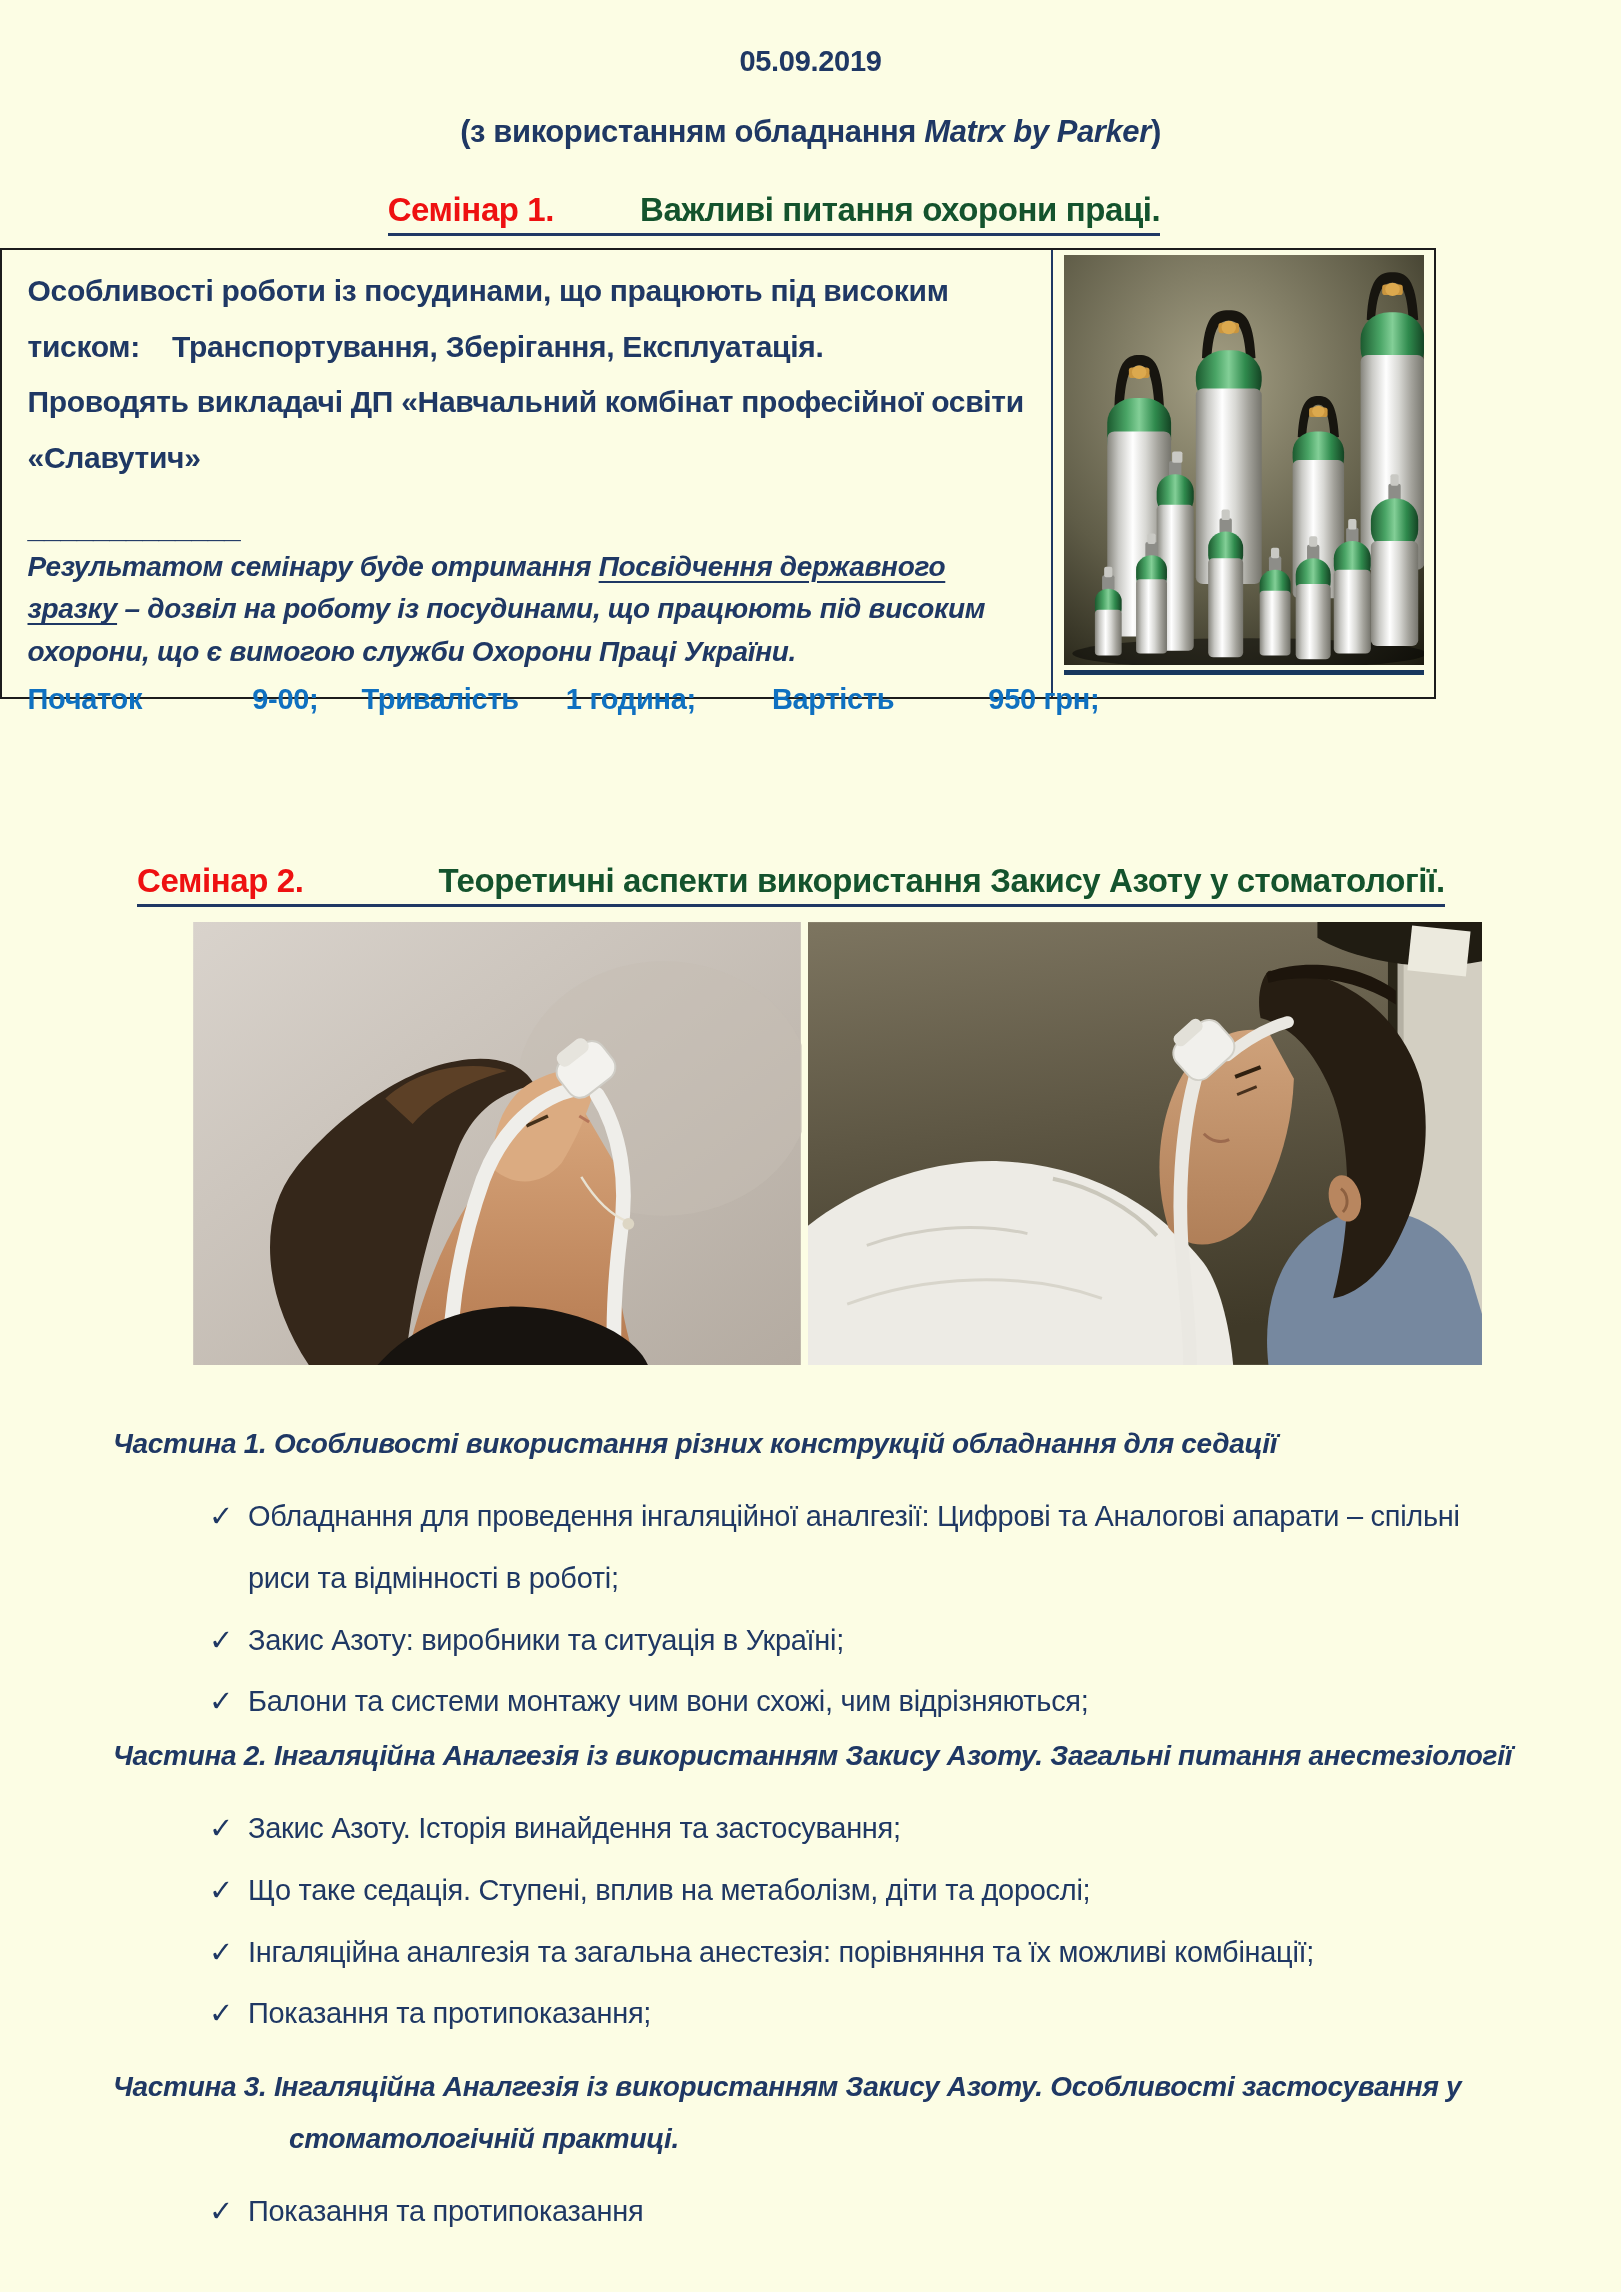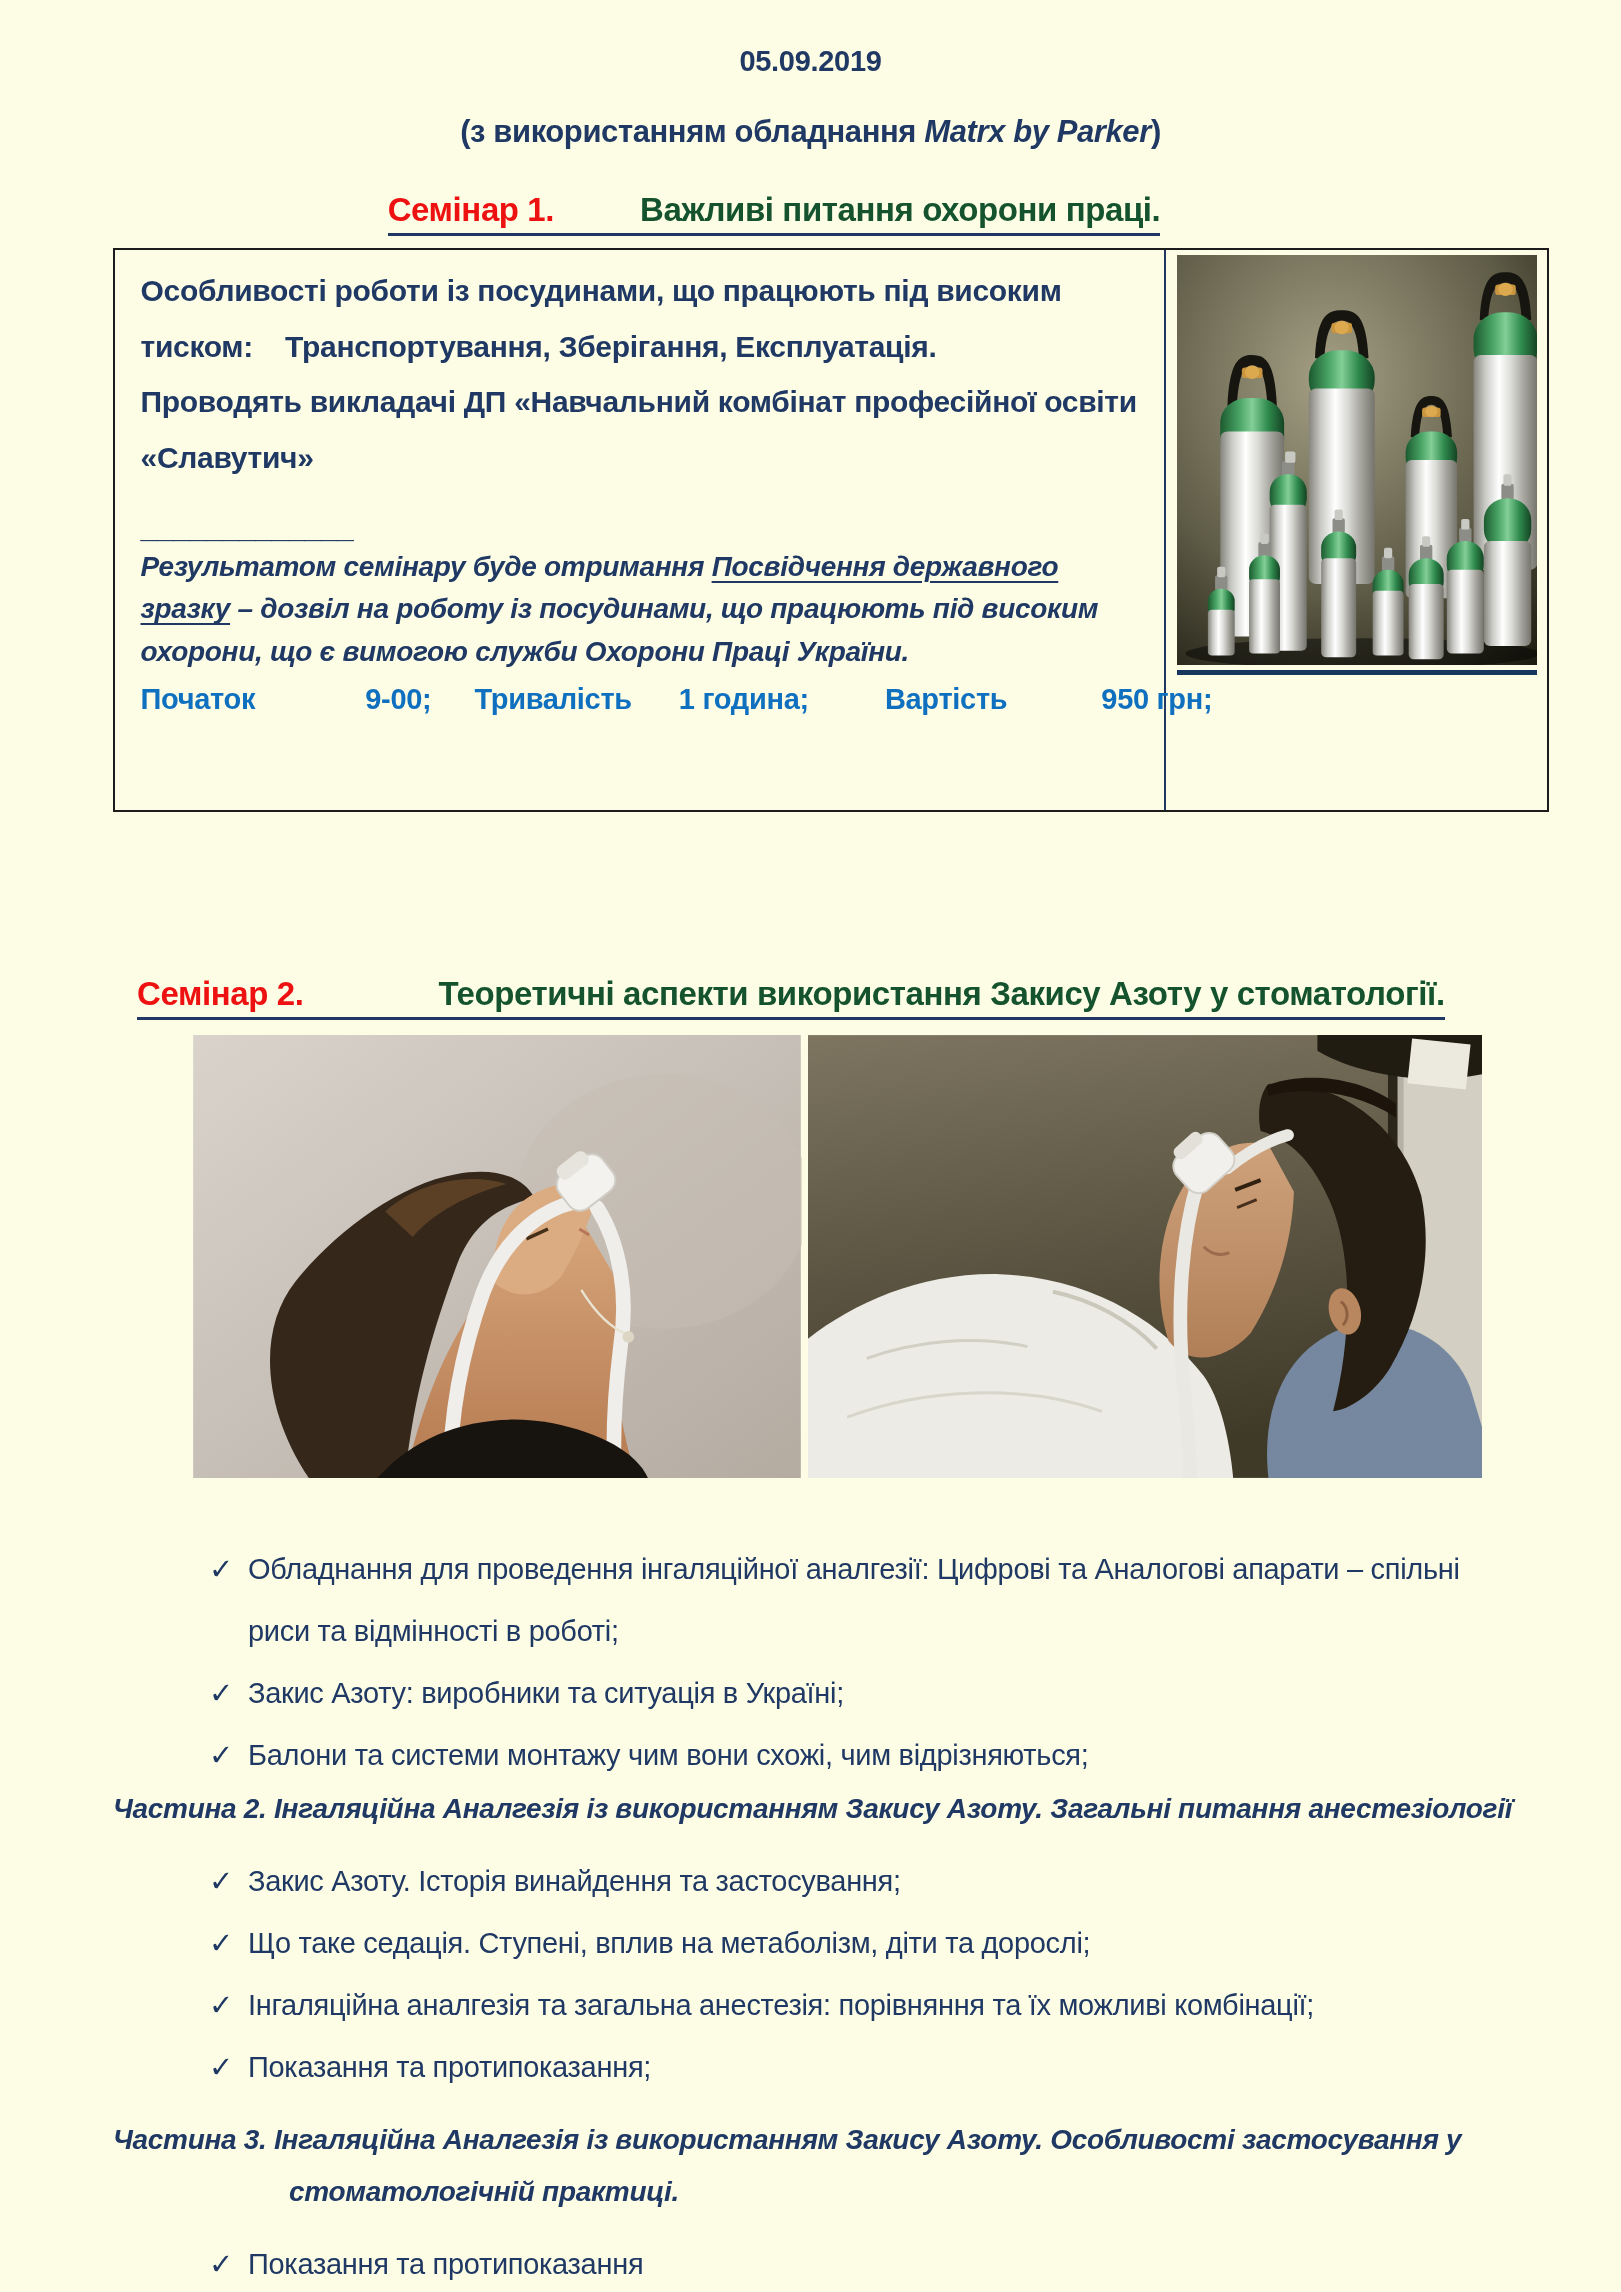--- a/index.html
+++ b/index.html
@@ -22,22 +22,21 @@
   .sem-heading { font-size: 33px; font-weight: 700; letter-spacing:-0.4px; }
   .sem-heading .wrap { display:inline-block; border-bottom: 3.9px solid #1F3864; padding-bottom: 3.9px; }
   .sem-heading .red { color:#EE1111; }
   .sem-heading .navy { color:#14532d; }
   .sem-heading .tab1 { display:inline-block; width: 86px; }
   .sem-heading .tab2 { display:inline-block; width: 135px; }
   .sem1 { text-align:center; margin: 41px 73px 11.8px 0; }
   .sem2 { margin: 163px 0 15.7px 137px; }
   
   .box {
-    margin-left: 113px;
-    width: 1436px; height: 564px;
+    width: 1436px; height: 451px;
     border: 2.9px solid #1C1C1C;
     display: flex;
     justify-content: center;
   }
   .box-text {
     width: 1051px;
     border-right: 2.9px solid #1F3864;
     padding: 13.7px 19.6px 7.8px 25.5px;
     font-weight: 700; font-size: 30px; letter-spacing:-0.3px;
     line-height: 1.85;
@@ -293,20 +292,21 @@
         <path d="M428,136 C448,120 468,108 490,102" stroke="#eae8e2" stroke-width="12" fill="none" stroke-linecap="round"></path>
         <g transform="rotate(-42 404 132)">
           <rect x="376" y="108" width="58" height="46" rx="14" fill="#f1f0ec" stroke="#d2d0c8" stroke-width="2"></rect>
           <rect x="388" y="100" width="34" height="14" rx="6" fill="#e2e0d8"></rect>
         </g>
       </g>
     </svg>
   </div>
 
   <div class="part part1">
+    <div class="part-heading">Частина 1. Особливості використання різних конструкцій обладнання для седації</div>
     <ul class="checklist">
       <li>
           <span class="chk">✓</span>
           <span class="txt">Обладнання для проведення інгаляційної аналгезії: Цифрові та Аналогові апарати – спільні риси та відмінності в роботі;</span>
         </li>
       <li>
           <span class="chk">✓</span>
           <span class="txt">Закис Азоту: виробники та ситуація в Україні;</span>
         </li>
       <li>

